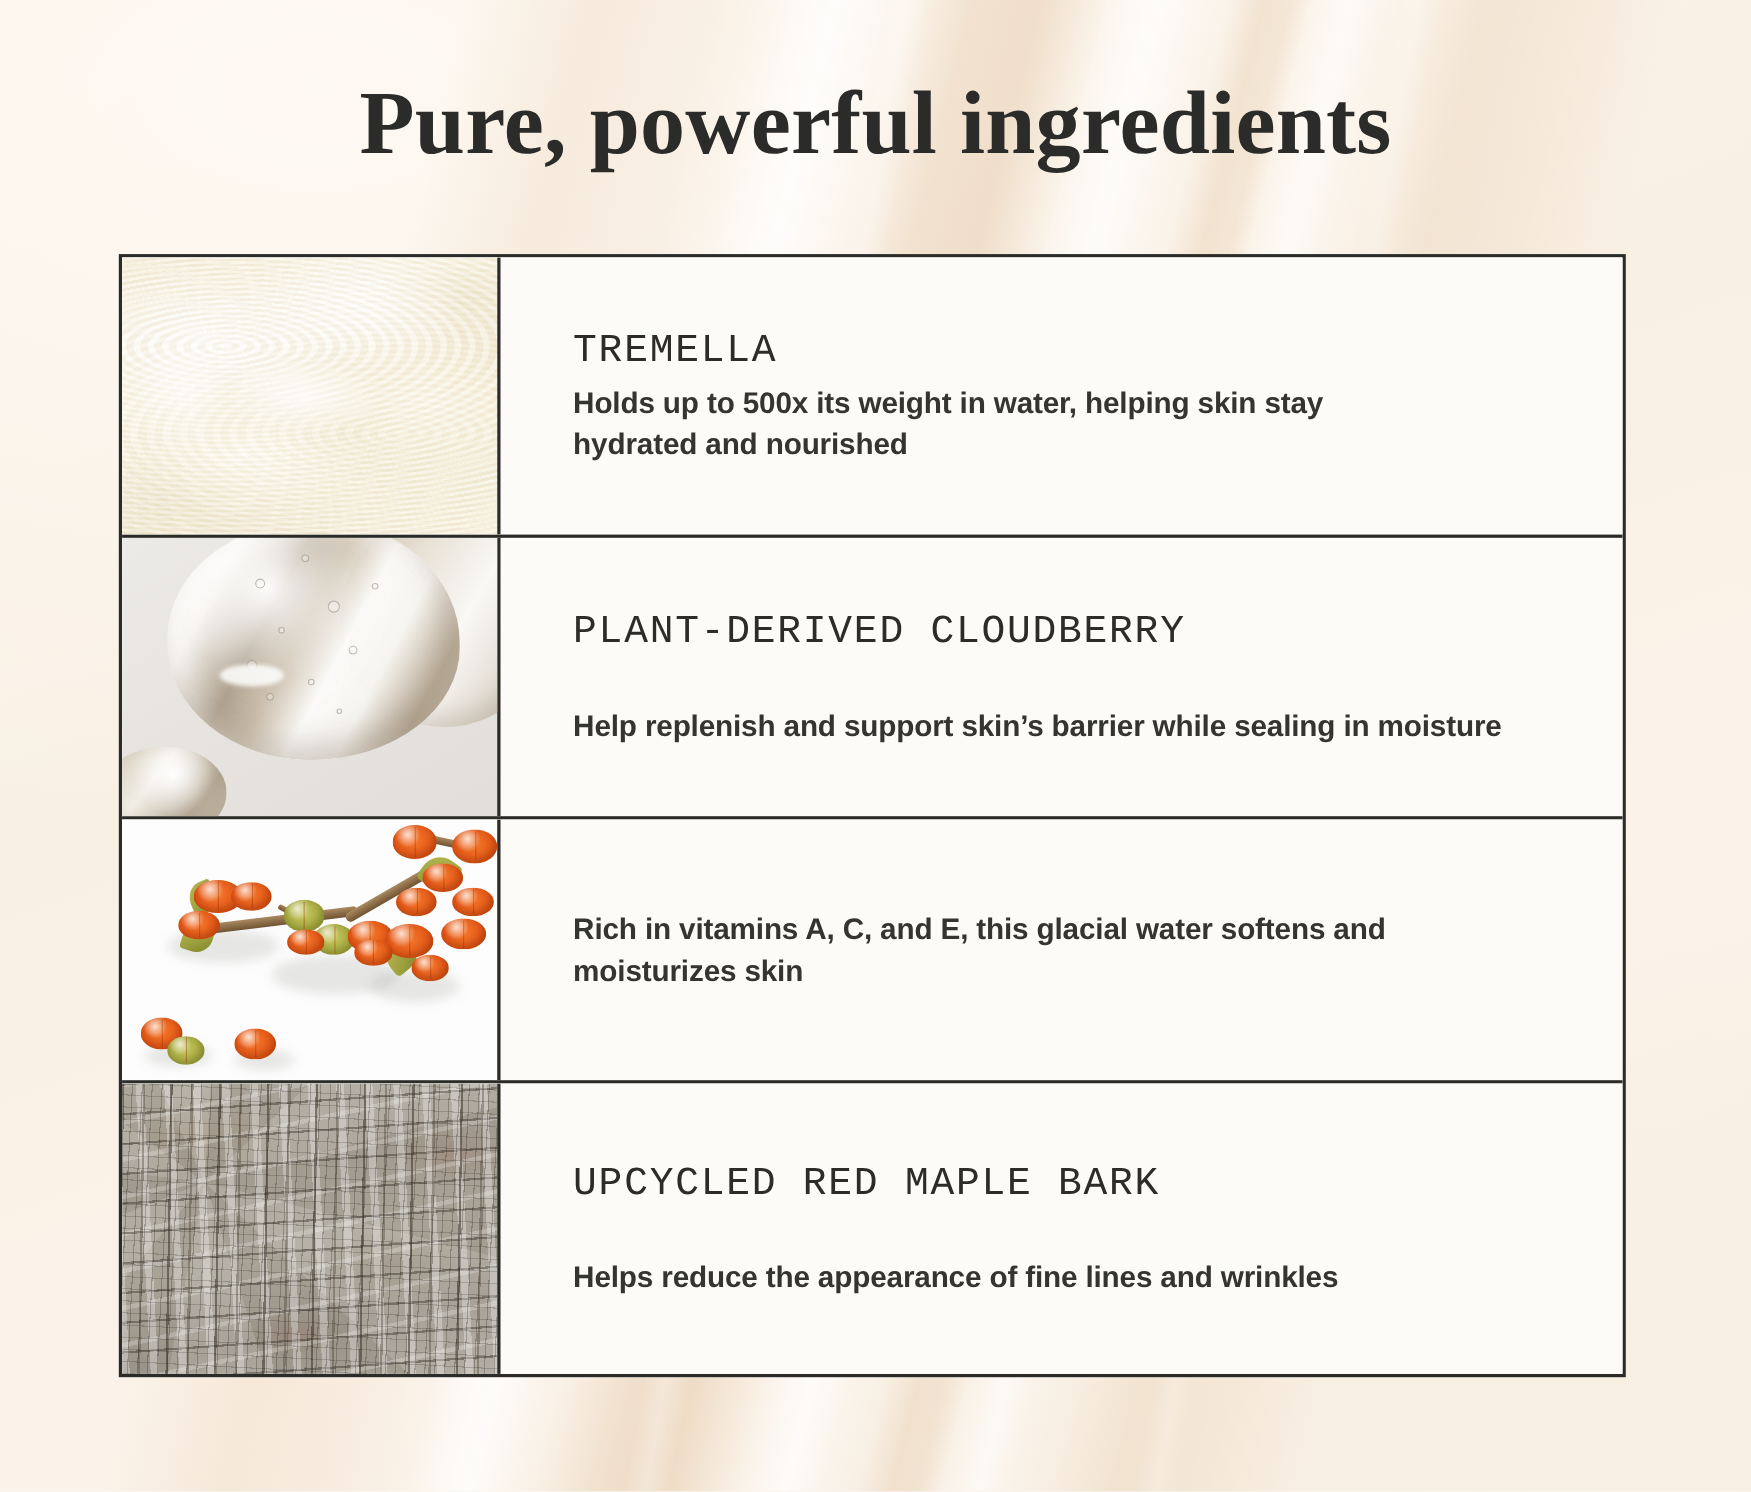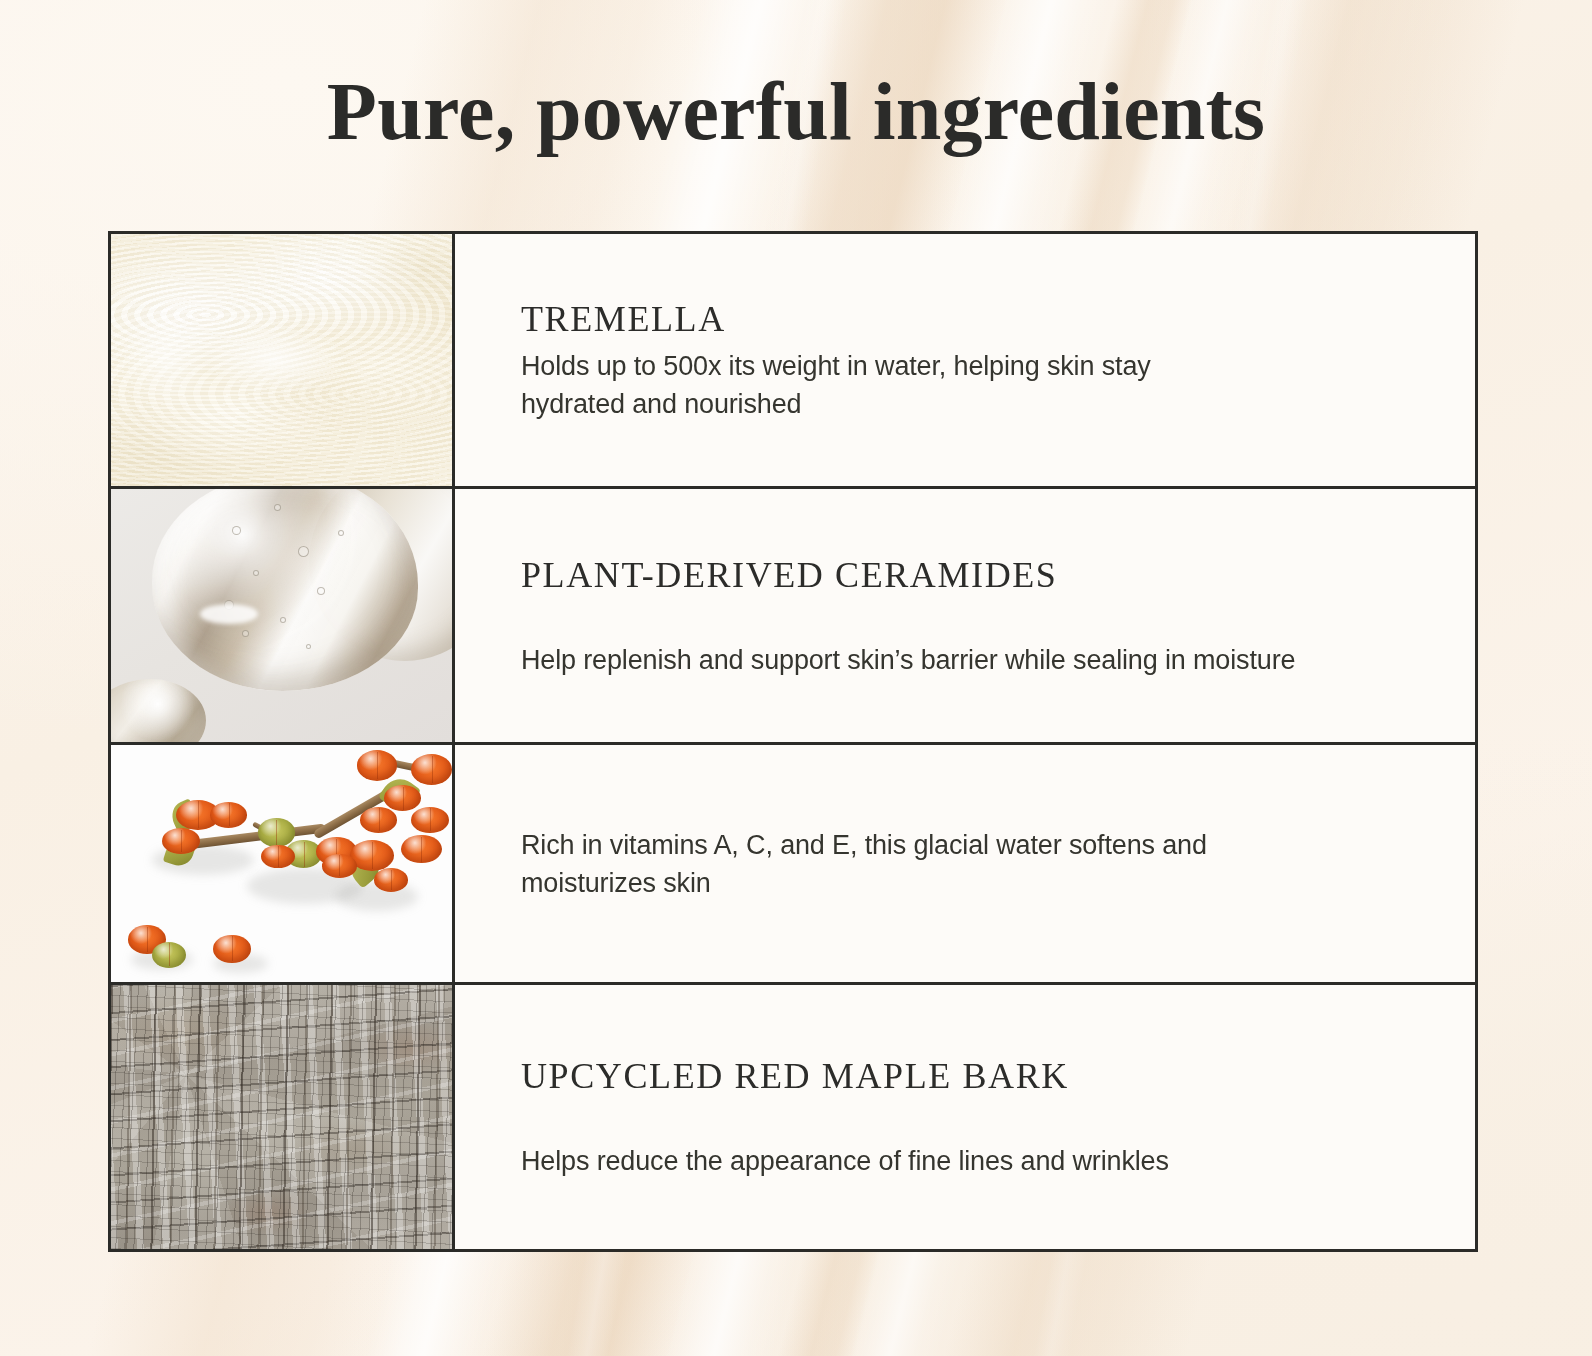--- a/index.html
+++ b/index.html
@@ -141,36 +141,37 @@
 
   .ing-body {
     flex: 1 1 auto;
     display: flex;
     flex-direction: column;
     justify-content: center;
     padding: 0 44px 0 66px;
   }
 
   .ing-name {
-    font-family: Liberation Serif, serif;
+    font-family: Liberation Mono, monospace;
     font-size: 36px;
     line-height: 44px;
     letter-spacing: 1.6px;
     color: #2c2c2a;
     margin-bottom: 6px;
     white-space: nowrap;
   }
 
   .ing-desc {
     font-family: "Liberation Sans", sans-serif;
     font-size: 27px;
     line-height: 38px;
     letter-spacing: -0.15px;
     color: #35352f;
     max-width: 740px;
+    font-weight: bold;
   }
   .ing-row.r2 .ing-desc,
   .ing-row.r4 .ing-desc { max-width: 920px; margin-top: 38px; }
 
   
 
   
   .img-tremella {
     position: absolute; inset: 0;
     background:
@@ -385,21 +386,21 @@
             <span class="bubble" style="left:27%;top:58%;width:10px;height:10px;"></span>
             <span class="bubble" style="left:48%;top:66%;width:6px;height:6px;"></span>
             <span class="bubble" style="left:70%;top:26%;width:6px;height:6px;"></span>
             <span class="bubble" style="left:34%;top:72%;width:7px;height:7px;"></span>
             <span class="bubble" style="left:58%;top:78%;width:5px;height:5px;"></span>
           </div>
           <div class="drop-small"></div>
         </div>
       </div>
       <div class="ing-body">
-        <div class="ing-name">PLANT-DERIVED CERAMIDES</div>
+        <div class="ing-name">PLANT-DERIVED CLOUDBERRY</div>
         <div class="ing-desc">Help replenish and support skin’s barrier while sealing in moisture</div>
       </div>
     </div>
 
     <div class="ing-row r3">
       <div class="ing-media">
         <div class="img-berry">
 
           <span class="bshadow" style="left:12%;top:42%;width:30%;height:13%;"></span>
           <span class="bshadow" style="left:40%;top:52%;width:34%;height:15%;"></span>

